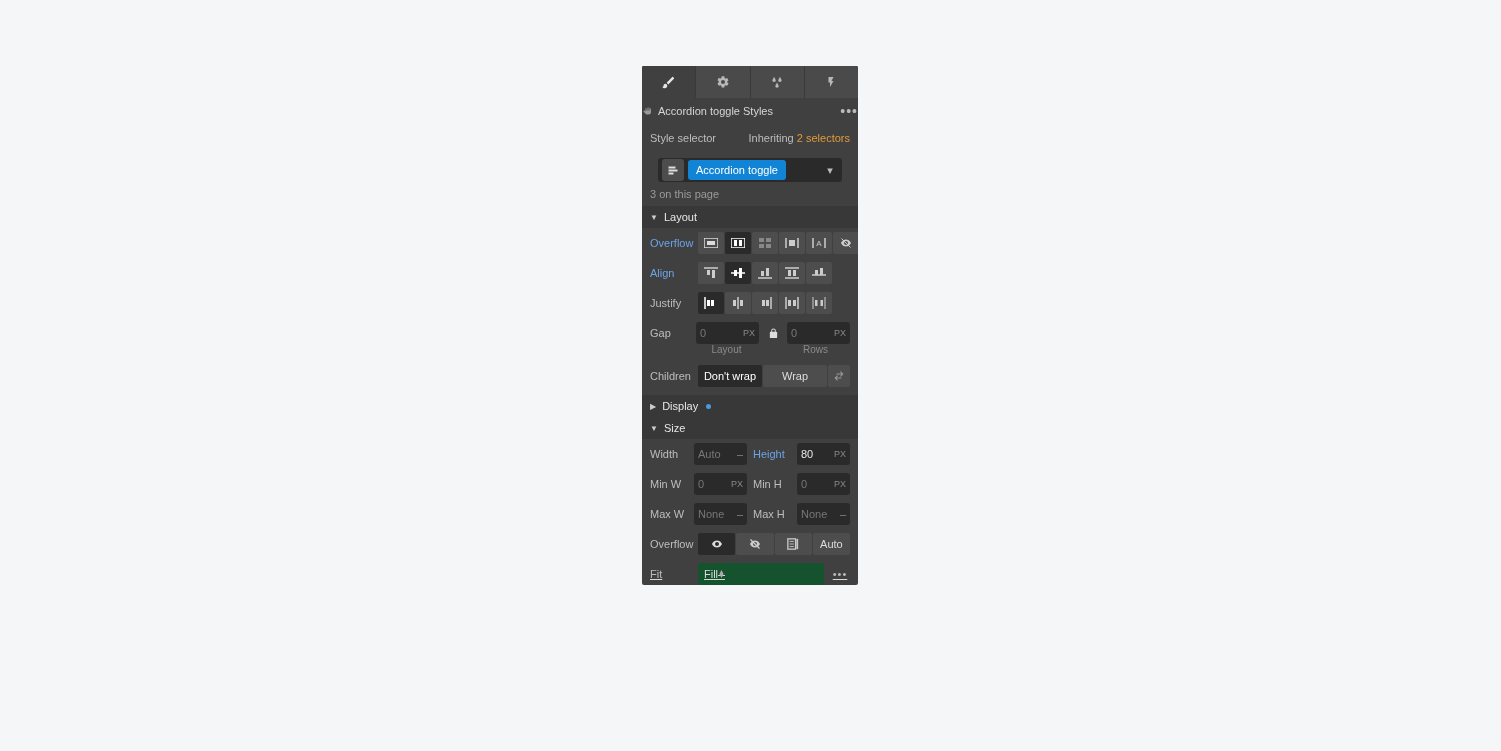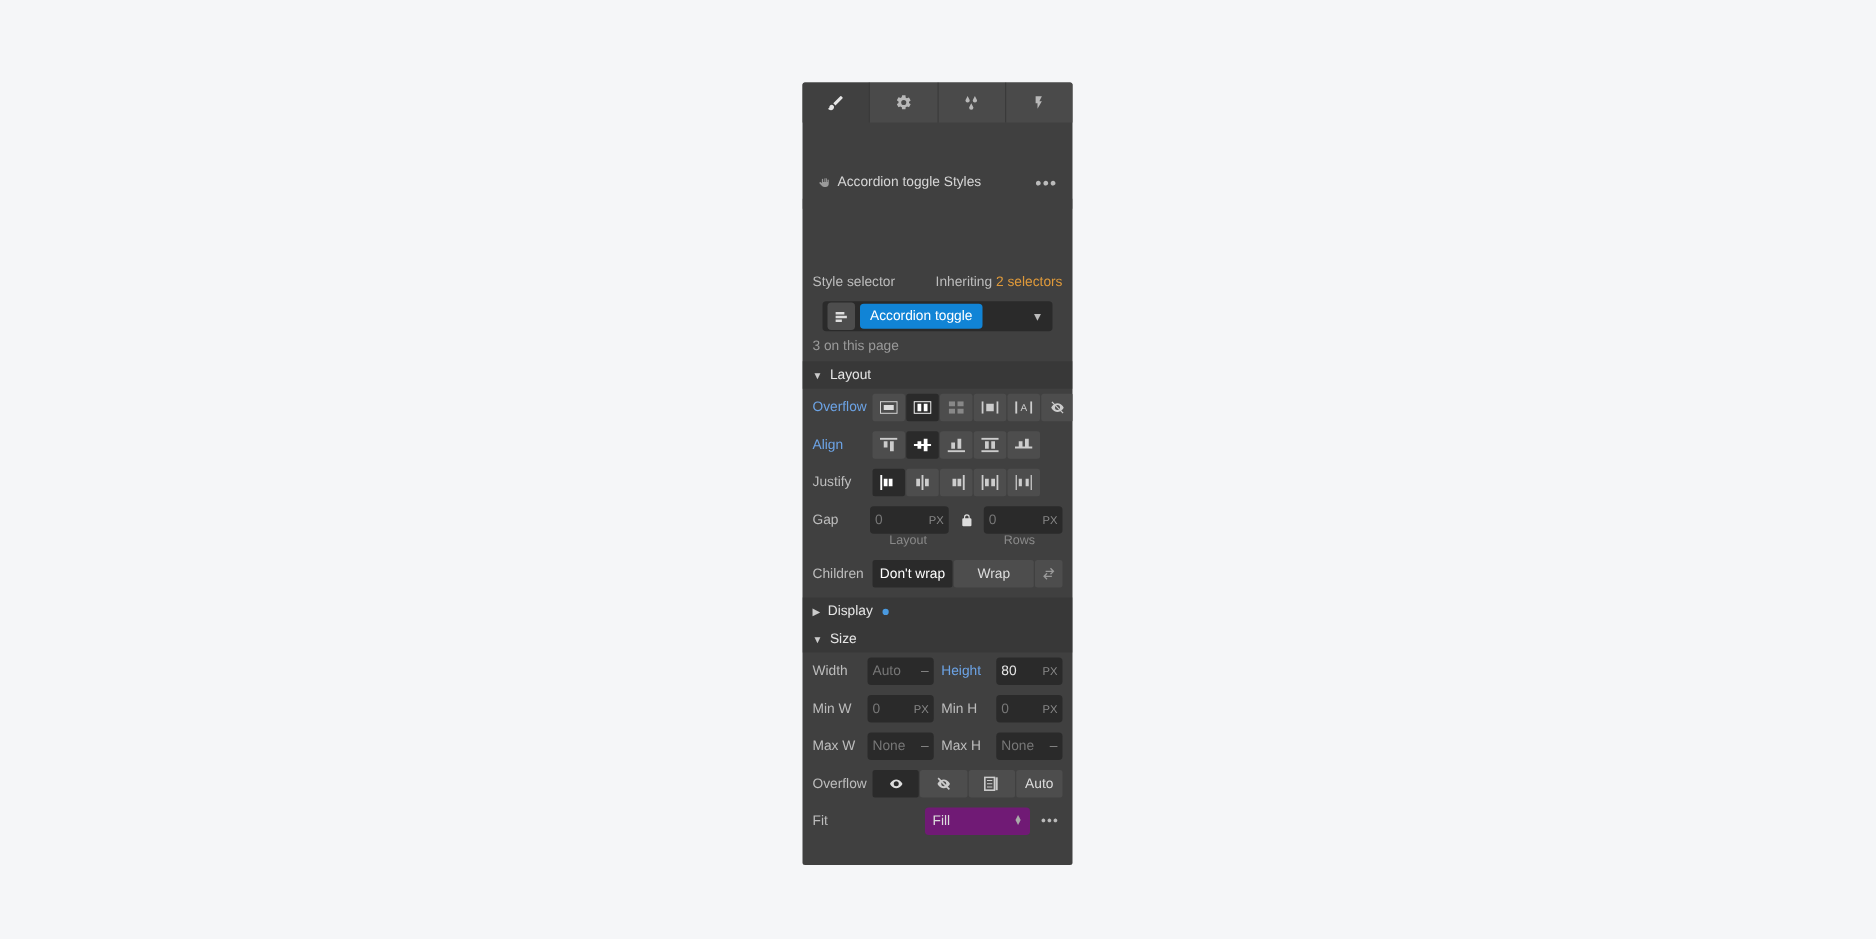--- a/index.html
+++ b/index.html
@@ -37,23 +37,22 @@
   }
   .tab.active {
     background: #404040;
   }
   .tab:last-child { border-right: none; }
   .tab svg { fill: #ccc; }
 
   .header-row {
     display: flex;
     align-items: center;
-    padding: 4px 12px;
+    padding: 4px 0;
     height: 26px;
-    margin-top: 35px;
   }
   .header-row .title {
     flex: 1;
     font-size: 11px;
     color: #d6d6d6;
     padding-left: 4px;
   }
   .cursor-icon { width: 12px; height: 12px; color: #999; }
   .dots-icon { color: #bbb; font-size: 14px; cursor: pointer; letter-spacing: 1px; }
 
@@ -75,25 +74,24 @@
     cursor: pointer;
   }
   .create-comp-btn svg { fill: #9a9a9a; }
 
   .section-spacer { height: 8px; background: #404040; }
 
   .selector-head {
     padding: 0 8px;
     height: 22px;
     display: flex;
-    align-items: center;
+    align-items: flex-start;
     justify-content: space-between;
     font-size: 11px;
     color: #bdbdbd;
-    margin-top: 48px;
   }
   .inherit-link { color: #e09a3a; }
 
   .selector-row {
     padding: 4px 16px;
     display: flex;
     gap: 4px;
     align-items: center;
   }
   .selector-chip-btn {
@@ -299,36 +297,36 @@
     justify-content: center;
     cursor: pointer;
     color: #ddd;
     font-size: 11px;
   }
   .overflow-btn.on { background: #2a2a2a; }
 
   .fit-row {
     display: flex;
     align-items: center;
-    padding: 4px 8px 24px 8px;
+    padding: 4px 8px 0 8px;
     gap: 6px;
+    text-decoration: underline;
   }
   .fit-select {
     flex: 1;
     height: 22px;
-    background: #701a75;
+    background: #14532d;
     border-radius: 3px;
     display: flex;
     align-items: center;
-    justify-content: space-between;
+    justify-content: flex-start;
     padding: 0 6px;
     cursor: pointer;
     font-size: 11px;
     color: #ddd;
-    margin-left: 42px;
   }
   .fit-select .arrows {
     display: flex;
     flex-direction: column;
     line-height: 4px;
     font-size: 7px;
     color: #aaa;
   }
   .more-btn {
     width: 20px;

